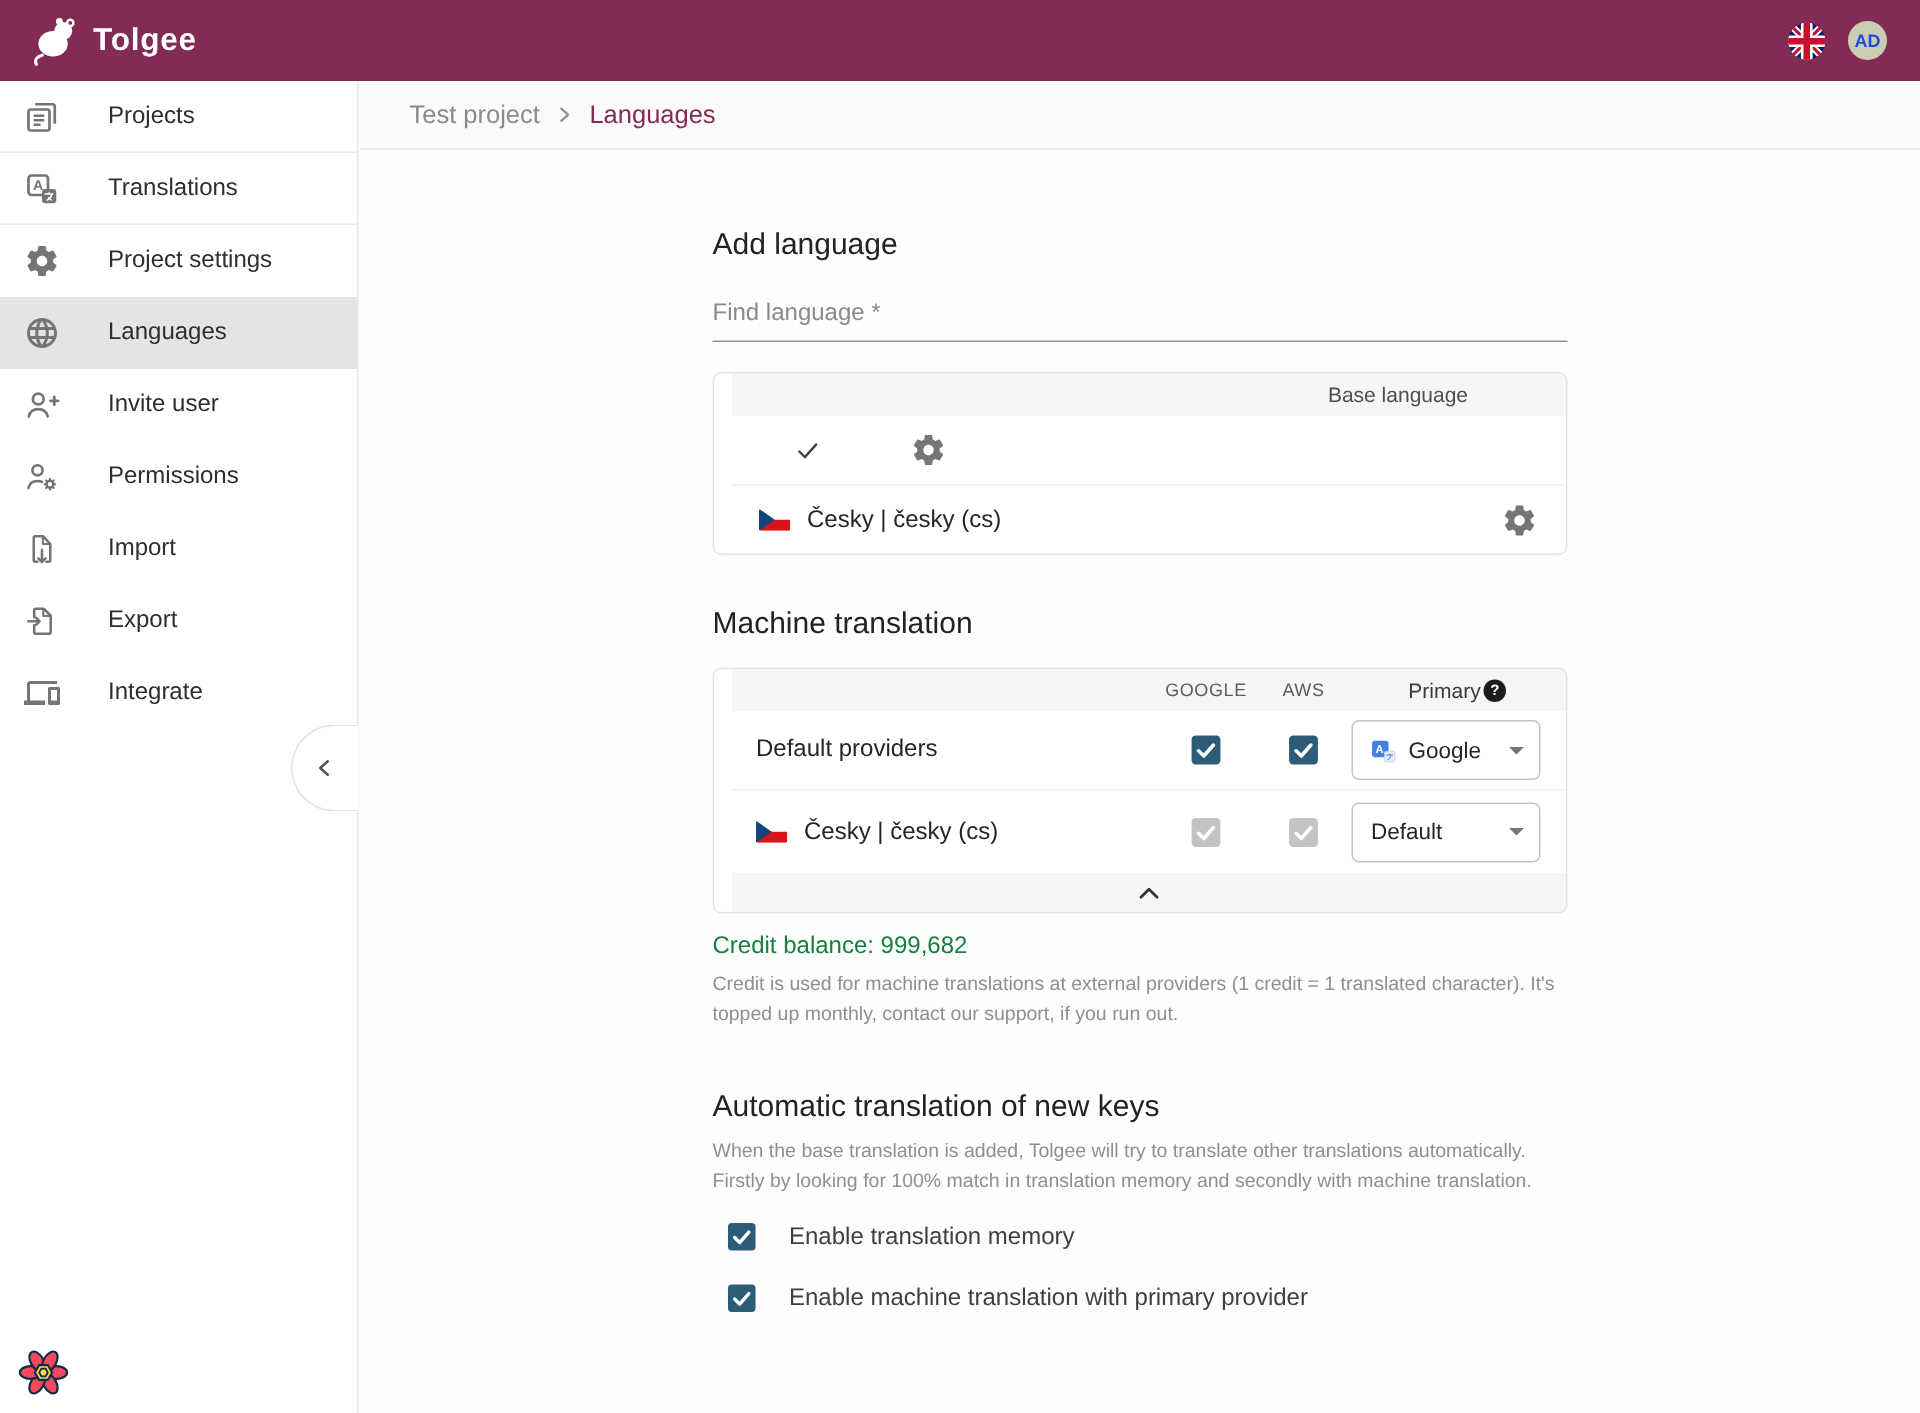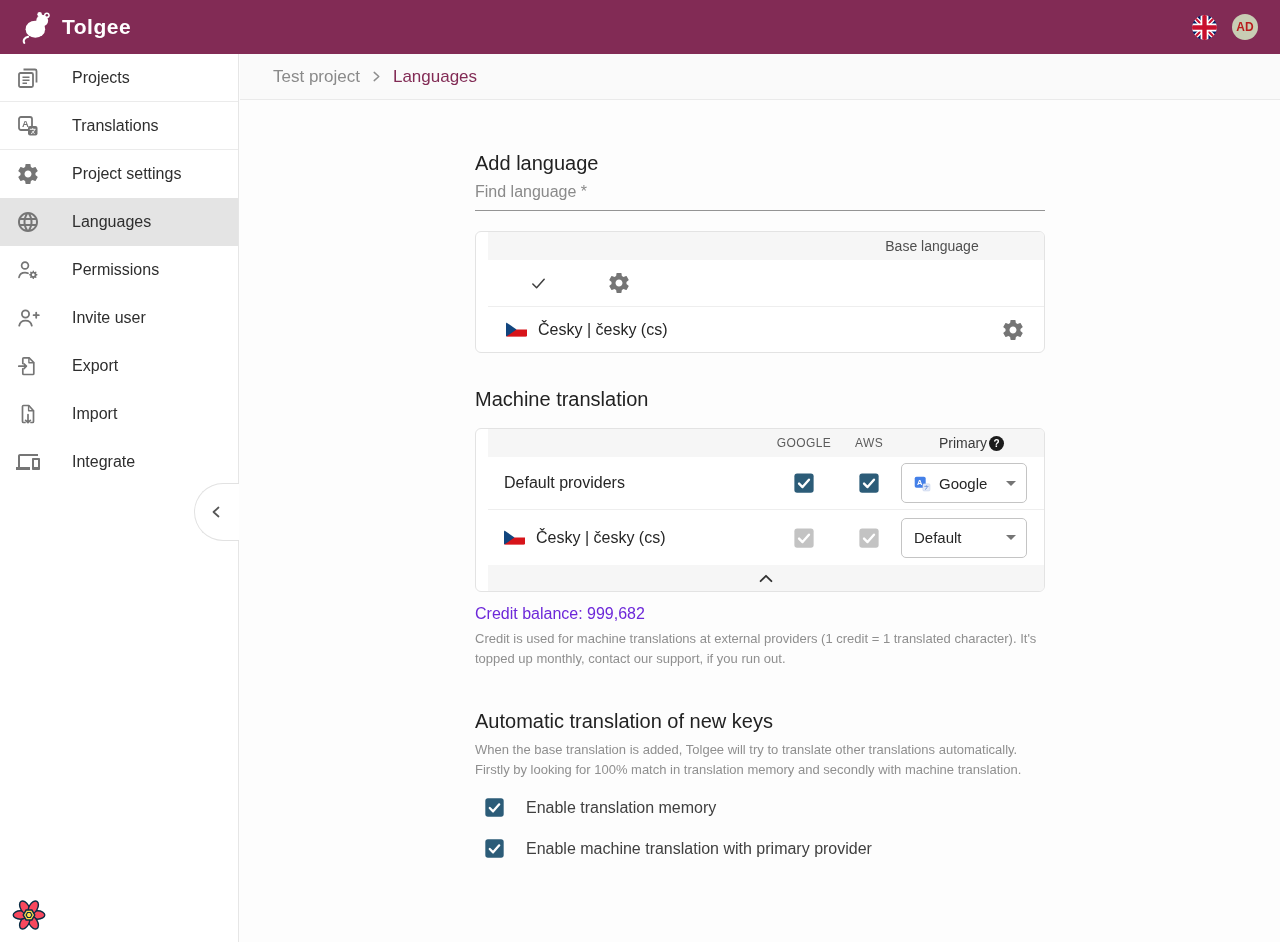--- a/index.html
+++ b/index.html
@@ -16,21 +16,21 @@
     position: absolute; top: 0; left: 0; right: 0; height: 54px;
     background: #822B55; display: flex; align-items: center;
     padding: 0 22px; z-index: 30;
   }
   .brand { display: flex; align-items: center; gap: 9px; cursor: pointer; }
   .brand-name { color: #fff; font-size: 21px; font-weight: 700; letter-spacing: .5px; }
   .topbar-right { margin-left: auto; display: flex; align-items: center; gap: 15px; }
   .flag-circle { width: 25px; height: 25px; border-radius: 50%; overflow: hidden; display: block; }
   .avatar {
     width: 26px; height: 26px; border-radius: 50%; background: #c8cdb4;
-    color: #b91c1c; font-size: 12px; font-weight: 700;
+    color: #1d4ed8; font-size: 12px; font-weight: 700;
     display: flex; align-items: center; justify-content: center;
   }
 
   
   .sidebar {
     position: absolute; top: 54px; left: 0; bottom: 0; width: 239px;
     background: #fff; border-right: 1px solid #e6e6e6; z-index: 10;
   }
   .side-item {
     height: 48px; display: flex; align-items: center; cursor: pointer;
@@ -62,21 +62,21 @@
   .crumb.active { color: #822B55; }
 
   .content { width: 570px; margin-left: 235px; }
 
   .section-title { font-size: 20px; font-weight: 500; color: #222; line-height: 26px; }
   .t-add { margin-top: 50px; }
   .t-mt { margin-top: 33px; }
   .t-auto { margin-top: 40px; }
 
   .find-input {
-    display: block; width: 100%; border: none; outline: none;
+    display: block; width: 100%; margin-top: 17px; border: none; outline: none;
     background: transparent; border-bottom: 1px solid #949494;
     font-size: 16px; padding: 7px 0 9px; color: #262626;
     font-family: "Liberation Sans", sans-serif;
   }
   .find-input::placeholder { color: #8a8a8a; opacity: 1; }
 
   .card {
     margin-top: 20px; background: #fff; border: 1px solid #e3e3e3;
     border-radius: 6px; overflow: hidden; padding-left: 12px;
   }
@@ -112,21 +112,21 @@
   .cb { display: inline-flex; line-height: 0; cursor: pointer; }
   .cb.disabled { cursor: default; }
   .select-box {
     width: 126px; height: 40px; border: 1px solid #c4c4c4; border-radius: 5px;
     background: #fff; display: flex; align-items: center; padding: 0 10px 0 12px;
     cursor: pointer; gap: 8px;
   }
   .select-box .sel-text { font-size: 15px; color: #262626; flex: 1; }
   .sel-arrow { width: 0; height: 0; border-left: 5px solid transparent; border-right: 5px solid transparent; border-top: 5px solid #757575; flex: none; }
 
-  .credit-line { margin-top: 13px; font-size: 16px; color: #6d28d9; }
+  .credit-line { margin-top: 13px; font-size: 16px; color: #15803d; }
   .desc { margin-top: 6px; font-size: 13px; color: #8f8f8f; line-height: 19.5px; }
 
   .check-row { display: flex; align-items: center; margin-top: 18px; gap: 21px; padding-left: 9px; }
   .check-row + .check-row { margin-top: 20px; }
   .check-label { font-size: 16px; color: #404040; }
 </style>
 </head>
 <body>
 
 <header class="topbar">
@@ -204,61 +204,61 @@
     <span class="ico">
       <svg viewBox="0 0 24 24" width="24" height="24" fill="#757575">
         <path d="M11.99 2C6.47 2 2 6.48 2 12s4.47 10 9.99 10C17.52 22 22 17.52 22 12S17.52 2 11.99 2zm6.93 6h-2.95c-.32-1.25-.78-2.45-1.38-3.56 1.84.63 3.37 1.91 4.33 3.56zM12 4.04c.83 1.2 1.48 2.53 1.91 3.96h-3.82c.43-1.43 1.08-2.76 1.91-3.96zM4.26 14C4.1 13.36 4 12.69 4 12s.1-1.36.26-2h3.38c-.08.66-.14 1.32-.14 2 0 .68.06 1.34.14 2H4.26zm.82 2h2.95c.32 1.25.78 2.45 1.38 3.56-1.84-.63-3.37-1.9-4.33-3.56zm2.95-8H5.08c.96-1.66 2.49-2.93 4.33-3.56C8.81 5.55 8.35 6.75 8.03 8zM12 19.96c-.83-1.2-1.48-2.53-1.91-3.96h3.82c-.43 1.43-1.08 2.76-1.91 3.96zM14.34 14H9.66c-.09-.66-.16-1.32-.16-2 0-.68.07-1.35.16-2h4.68c.09.65.16 1.32.16 2 0 .68-.07 1.34-.16 2zm.25 5.56c.6-1.11 1.06-2.31 1.38-3.56h2.95c-.96 1.65-2.49 2.93-4.33 3.56zM16.36 14c.08-.66.14-1.32.14-2 0-.68-.06-1.34-.14-2h3.38c.16.64.26 1.31.26 2s-.1 1.36-.26 2h-3.38z"></path>
       </svg>
     </span>
     <span class="lbl">Languages</span>
   </div>
 
   <div class="side-item">
     <span class="ico">
+      <svg viewBox="0 0 24 24" width="24" height="24" fill="none" stroke="#757575" stroke-width="1.8" stroke-linecap="round">
+        <circle cx="9.5" cy="8" r="3.6"></circle>
+        <path d="M3.2 19.7c.7-3.3 3.3-5 6.3-5s5.6 1.7 6.3 5"></path>
+        <path d="M17.6 9.2h5.2M20.2 6.6v5.2"></path>
+      </svg>
+    </span>
+    <span class="lbl">Invite user</span>
+  </div>
+
+  <div class="side-item">
+    <span class="ico">
       <svg viewBox="0 0 24 24" width="24" height="24" fill="none" stroke="#757575" stroke-width="1.7" stroke-linecap="round">
         <circle cx="9" cy="7.5" r="3.4"></circle>
         <path d="M3 19.3c.6-3 3-4.7 6-4.7 1.1 0 2.1.2 3 .7"></path>
         <circle cx="17.3" cy="16.8" r="2.3"></circle>
         <path d="M17.3 13.2v1.3M17.3 19.1v1.3M13.8 16.8h1.3M20.8 16.8h-1.3M14.8 14.3l.9.9M19.8 19.3l-.9-.9M19.8 14.3l-.9.9M14.8 19.3l.9-.9" stroke-width="1.4"></path>
       </svg>
     </span>
     <span class="lbl">Permissions</span>
   </div>
 
   <div class="side-item">
     <span class="ico">
-      <svg viewBox="0 0 24 24" width="24" height="24" fill="none" stroke="#757575" stroke-width="1.8" stroke-linecap="round">
-        <circle cx="9.5" cy="8" r="3.6"></circle>
-        <path d="M3.2 19.7c.7-3.3 3.3-5 6.3-5s5.6 1.7 6.3 5"></path>
-        <path d="M17.6 9.2h5.2M20.2 6.6v5.2"></path>
-      </svg>
-    </span>
-    <span class="lbl">Invite user</span>
+      <svg viewBox="0 0 24 24" width="24" height="24" fill="none" stroke="#757575" stroke-width="1.7" stroke-linecap="round" stroke-linejoin="round">
+        <path d="M15 20.5h1.5a1 1 0 0 0 1-1V8.7L12.8 3.5H7.5a1 1 0 0 0-1 1v15a1 1 0 0 0 1 1H9"></path>
+        <path d="M12.6 3.8v4.9h4.9" stroke-width="1.4"></path>
+        <path d="M12 12.5v8M9.6 18.3l2.4 2.4 2.4-2.4"></path>
+      </svg>
+    </span>
+    <span class="lbl">Import</span>
   </div>
 
   <div class="side-item">
     <span class="ico">
       <svg viewBox="0 0 24 24" width="24" height="24" fill="none" stroke="#757575" stroke-width="1.7" stroke-linecap="round" stroke-linejoin="round">
         <path d="M6.8 9.5V4.8a1 1 0 0 1 1-1h5.3l4.7 4.7v11a1 1 0 0 1-1 1h-9a1 1 0 0 1-1-1v-4.7"></path>
         <path d="M12.9 4v4.7h4.7" stroke-width="1.4"></path>
         <path d="M2.8 12.2h7.5M8 9.8l2.4 2.4L8 14.6"></path>
       </svg>
     </span>
     <span class="lbl">Export</span>
-  </div>
-
-  <div class="side-item">
-    <span class="ico">
-      <svg viewBox="0 0 24 24" width="24" height="24" fill="none" stroke="#757575" stroke-width="1.7" stroke-linecap="round" stroke-linejoin="round">
-        <path d="M15 20.5h1.5a1 1 0 0 0 1-1V8.7L12.8 3.5H7.5a1 1 0 0 0-1 1v15a1 1 0 0 0 1 1H9"></path>
-        <path d="M12.6 3.8v4.9h4.9" stroke-width="1.4"></path>
-        <path d="M12 12.5v8M9.6 18.3l2.4 2.4 2.4-2.4"></path>
-      </svg>
-    </span>
-    <span class="lbl">Import</span>
   </div>
 
   <div class="side-item">
     <span class="ico">
       <svg viewBox="0 0 24 24" width="24" height="24" fill="#757575">
         <path d="M4 6h18V4H4c-1.1 0-2 .9-2 2v11H0v3h14v-3H4V6zm19 2h-6c-.55 0-1 .45-1 1v10c0 .55.45 1 1 1h6c.55 0 1-.45 1-1V9c0-.55-.45-1-1-1zm-1 9h-4v-7h4v7z"></path>
       </svg>
     </span>
     <span class="lbl">Integrate</span>
   </div>

